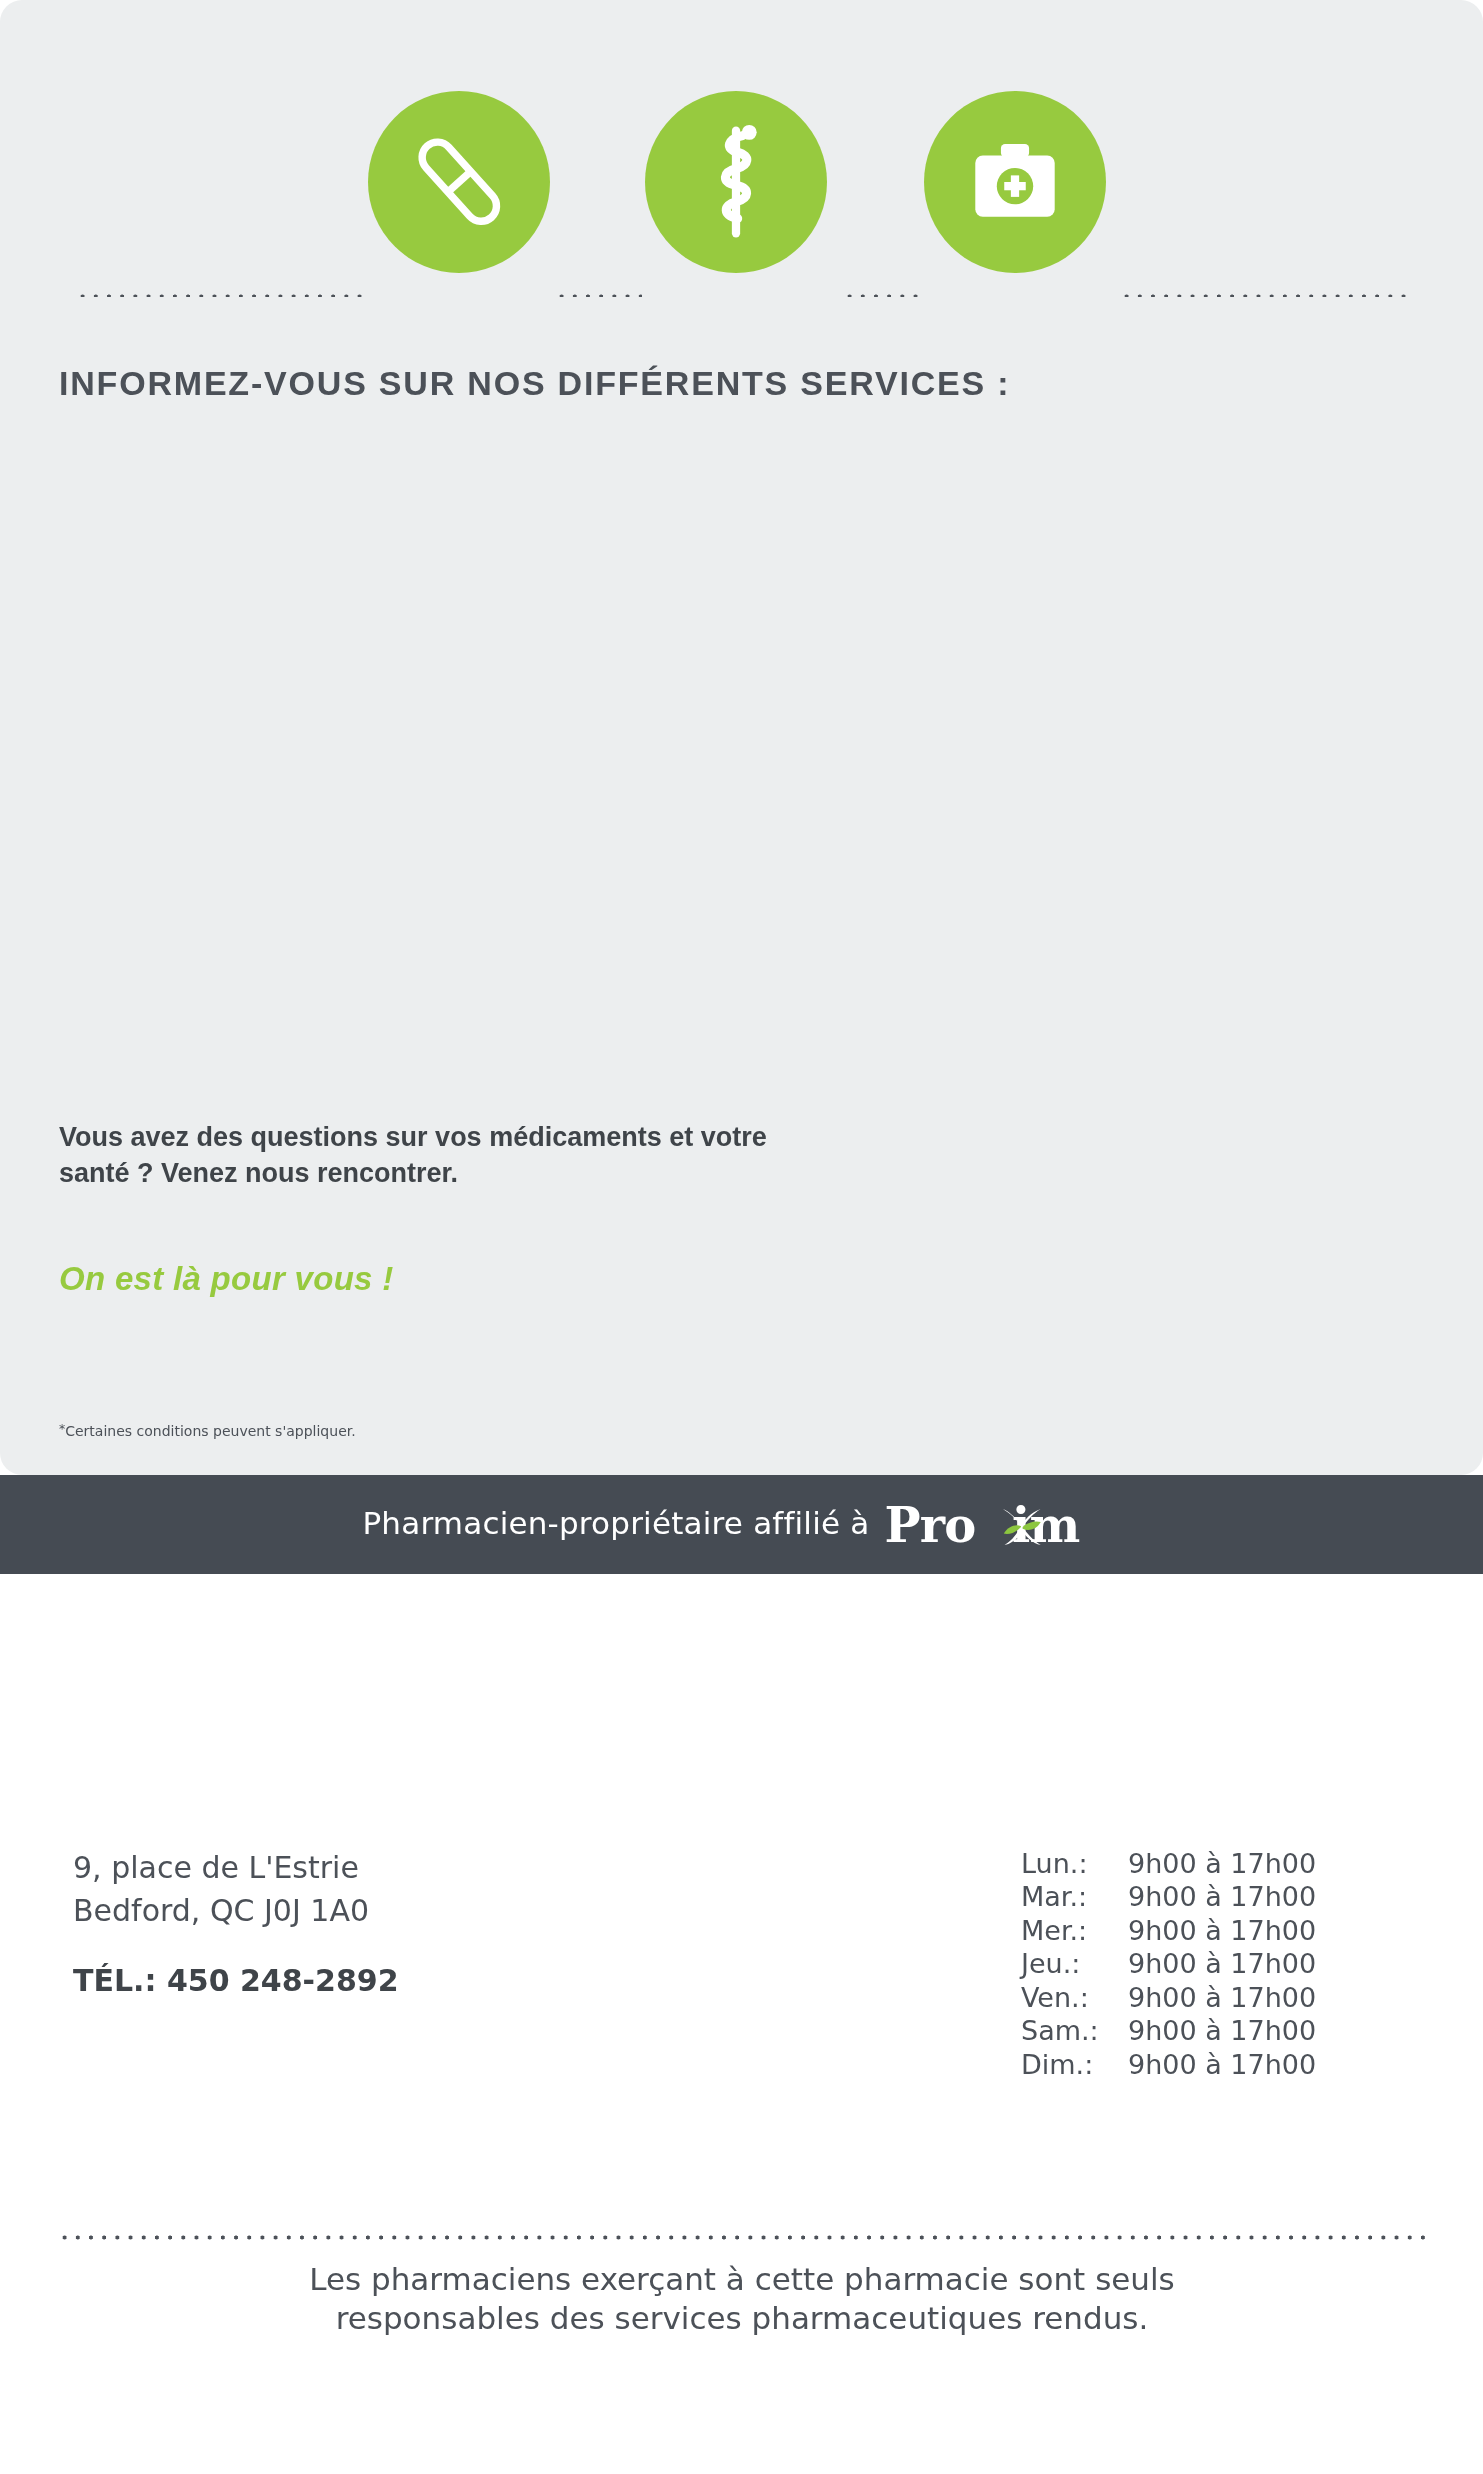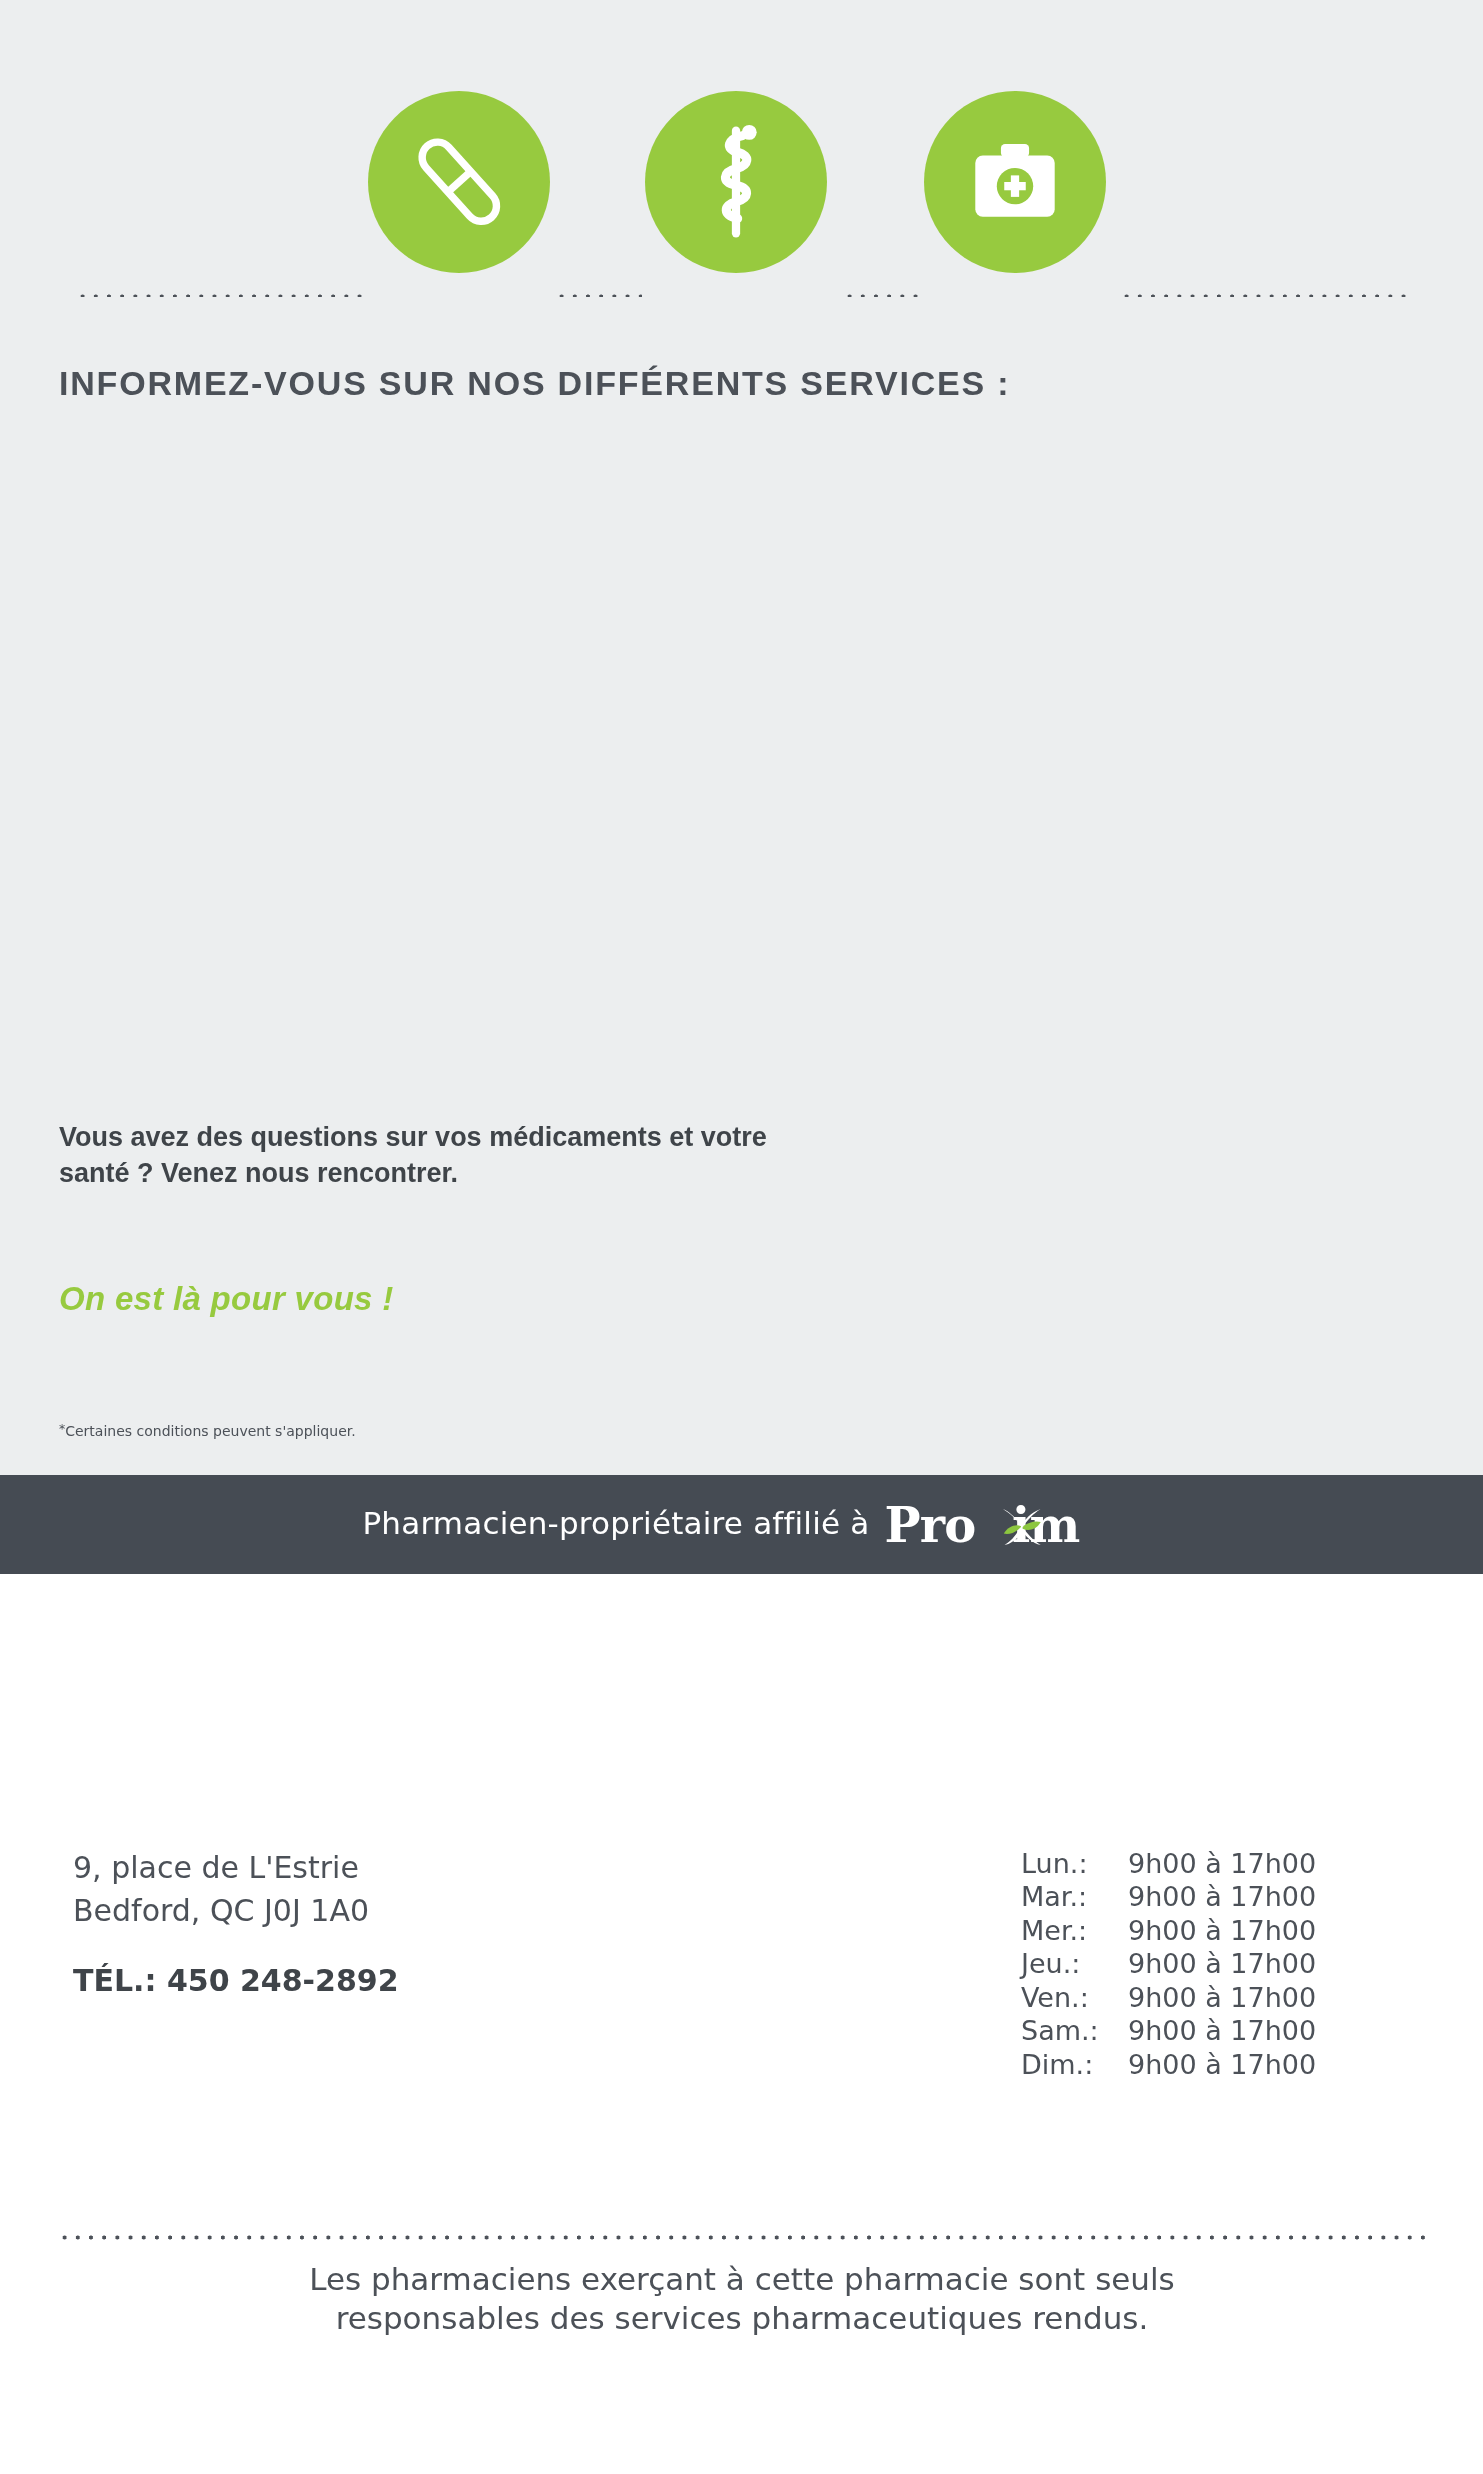--- a/index.html
+++ b/index.html
@@ -17,20 +17,21 @@
     background: #ffffff;
   }
 
   
   .top-panel {
     position: absolute;
     left: 0; top: 0;
     width: 1483px;
     height: 1475px;
     background: #eceeef;
+    border-radius: 22px;
   }
 
   
   .icon-strip {
     position: absolute;
     left: 0; top: 91px;
     width: 1483px;
     height: 198px;
   }
   .dot-line {
@@ -83,21 +84,20 @@
   }
   .tagline {
     position: absolute;
     left: 59px;
     top: 1260px;
     font-size: 33px;
     font-weight: bold;
     font-style: italic;
     color: #97ca3f;
     letter-spacing: 0.3px;
-    margin-top: 20px;
   }
   .footnote {
     position: absolute;
     left: 59px;
     top: 1421px;
     font-size: 14px;
     color: #4c5158;
     font-family: "DejaVu Sans", sans-serif;
   }
   .footnote .star { font-size: 12.4px; vertical-align: 2.5px; }

